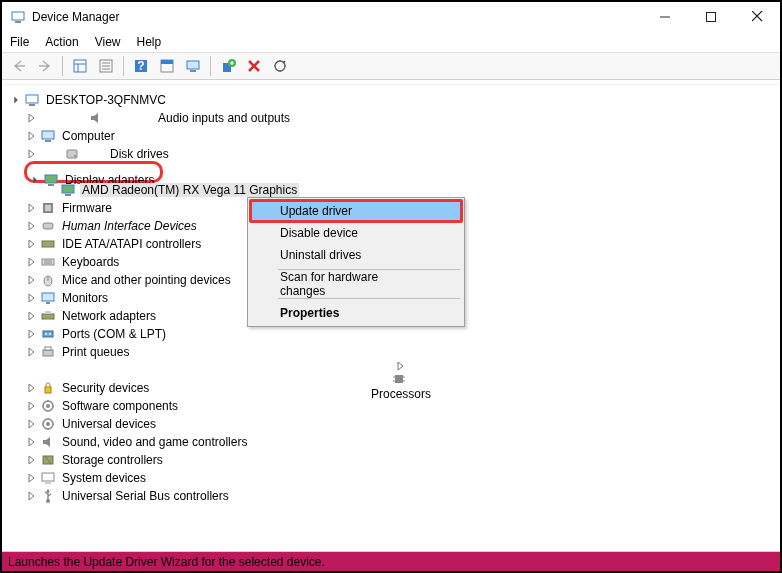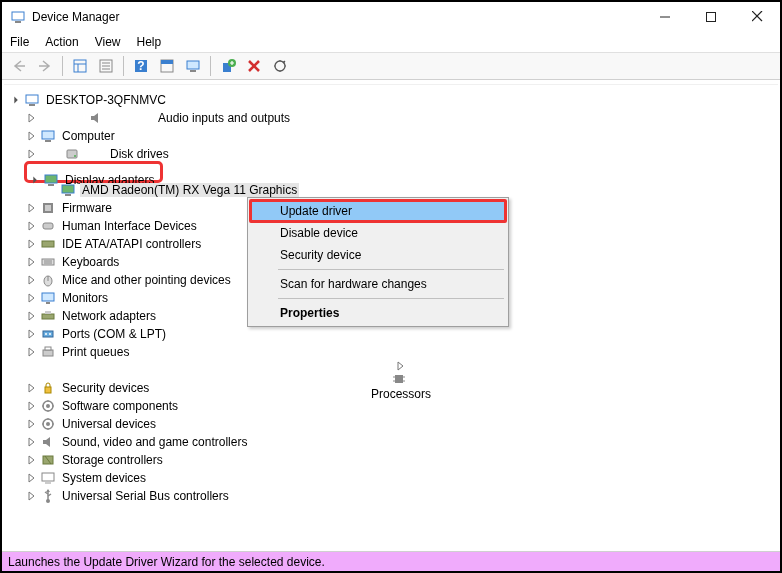--- a/index.html
+++ b/index.html
@@ -28,31 +28,31 @@
   .tree-container { position: absolute; top: 82px; bottom: 22px; left: 2px; right: 2px; overflow: auto; border-top: 1px solid #f0f0f0; padding-top: 6px; }
   ul.tree, ul.tree ul { list-style: none; margin: 0; padding: 0; }
   ul.tree ul { padding-left: 20px; }
   li.node { }
   .node-row { display: flex; align-items: center; height: 18px; position: relative; }
   .expander { width: 14px; height: 14px; display: flex; align-items: center; justify-content: center; cursor: default; margin-right: 2px; color: #777; }
   .icon { width: 16px; height: 16px; margin-right: 4px; display: flex; align-items: center; justify-content: center; }
   .node-label { white-space: nowrap; padding: 0 2px; }
   .selected .node-label { background: #e5e5e5; }
   
-  .highlight-box { border: 3px solid #e33; border-radius: 5px; padding: 16px 4px 0 0; display: inline-flex; align-items: center; height: 20px; }
+  .highlight-box { border: 3px solid #e33; border-radius: 10px; padding: 16px 4px 0 0; display: inline-flex; align-items: center; height: 20px; }
 
   
   .context-menu { position: absolute; background: #f0f0f0; border: 1px solid #9e9e9e; box-shadow: 2px 2px 3px rgba(0,0,0,0.2); padding: 2px; }
   .ctx-item { height: 22px; display: flex; align-items: center; padding: 0 60px 0 30px; cursor: default; }
   .ctx-item.highlight { background: #91c9f7; border: 3px solid #e33; border-radius: 2px; margin: -1px; padding: 0 58px 0 28px; height: 24px; }
   .ctx-sep { height: 1px; background: #c0c0c0; margin: 3px 2px 3px 28px; }
   .ctx-item.bold { font-weight: bold; }
 
   
-  .statusbar { position: absolute; bottom: 0; left: 0; right: 0; height: 20px; border-top: 1px solid #d0d0d0; display: flex; align-items: center; padding-left: 6px; background: #f0abfc; }
+  .statusbar { position: absolute; bottom: 0; left: 0; right: 0; height: 20px; border-top: 1px solid #d0d0d0; display: flex; align-items: center; padding-left: 6px; background: #be185d; }
 
   
 </style>
 </head>
 <body>
 
 <div class="titlebar">
   <span class="title-icon">
     <svg width="16" height="16">
         <rect x="2" y="3" width="12" height="8" fill="#fff" stroke="#3a7fcf" stroke-width="1"></rect>
@@ -264,21 +264,21 @@
               <span class="icon">
                 <svg width="16" height="16">
                   <rect x="3" y="3" width="10" height="10" fill="#888"></rect>
                   <rect x="5" y="5" width="6" height="6" fill="#ccc"></rect>
                 </svg>
               </span>
               <span class="node-label">Firmware</span>
             </div>
           </li>
           <li class="node">
-            <div class="node-row" style="padding-left: 0px;">
+            <div class="node-row" style="padding-left: 0px; font-style: italic;">
               <span class="expander">
                 <svg width="10" height="10">
                   <path d="M3 1 L8 5 L3 9 Z" fill="none" stroke="#777"></path>
                 </svg>
               </span>
               <span class="icon">
                 <svg width="16" height="16">
                   <rect x="3" y="5" width="10" height="6" rx="2" fill="#ccc" stroke="#888"></rect>
                 </svg>
               </span>
@@ -530,24 +530,24 @@
                 </svg>
               </span>
               <span class="node-label">Universal Serial Bus controllers</span>
             </div>
           </li>
         </ul>
       </li>
     </ul>
 </div>
 
-<div class="context-menu" id="ctx" style="left: 245px; top: 195px; width: 262px;">
+<div class="context-menu" id="ctx" style="left: 245px; top: 195px; width: 218px;">
     <div class="ctx-item highlight">Update driver</div>
     <div class="ctx-item">Disable device</div>
-    <div class="ctx-item">Security device</div>
+    <div class="ctx-item">Uninstall drives</div>
     <div class="ctx-sep"></div>
     <div class="ctx-item">Scan for hardware changes</div>
     <div class="ctx-sep"></div>
     <div class="ctx-item bold">Properties</div>
   </div>
 
 <div class="statusbar">
   <span>Launches the Update Driver Wizard for the selected device.</span>
 </div>
 

